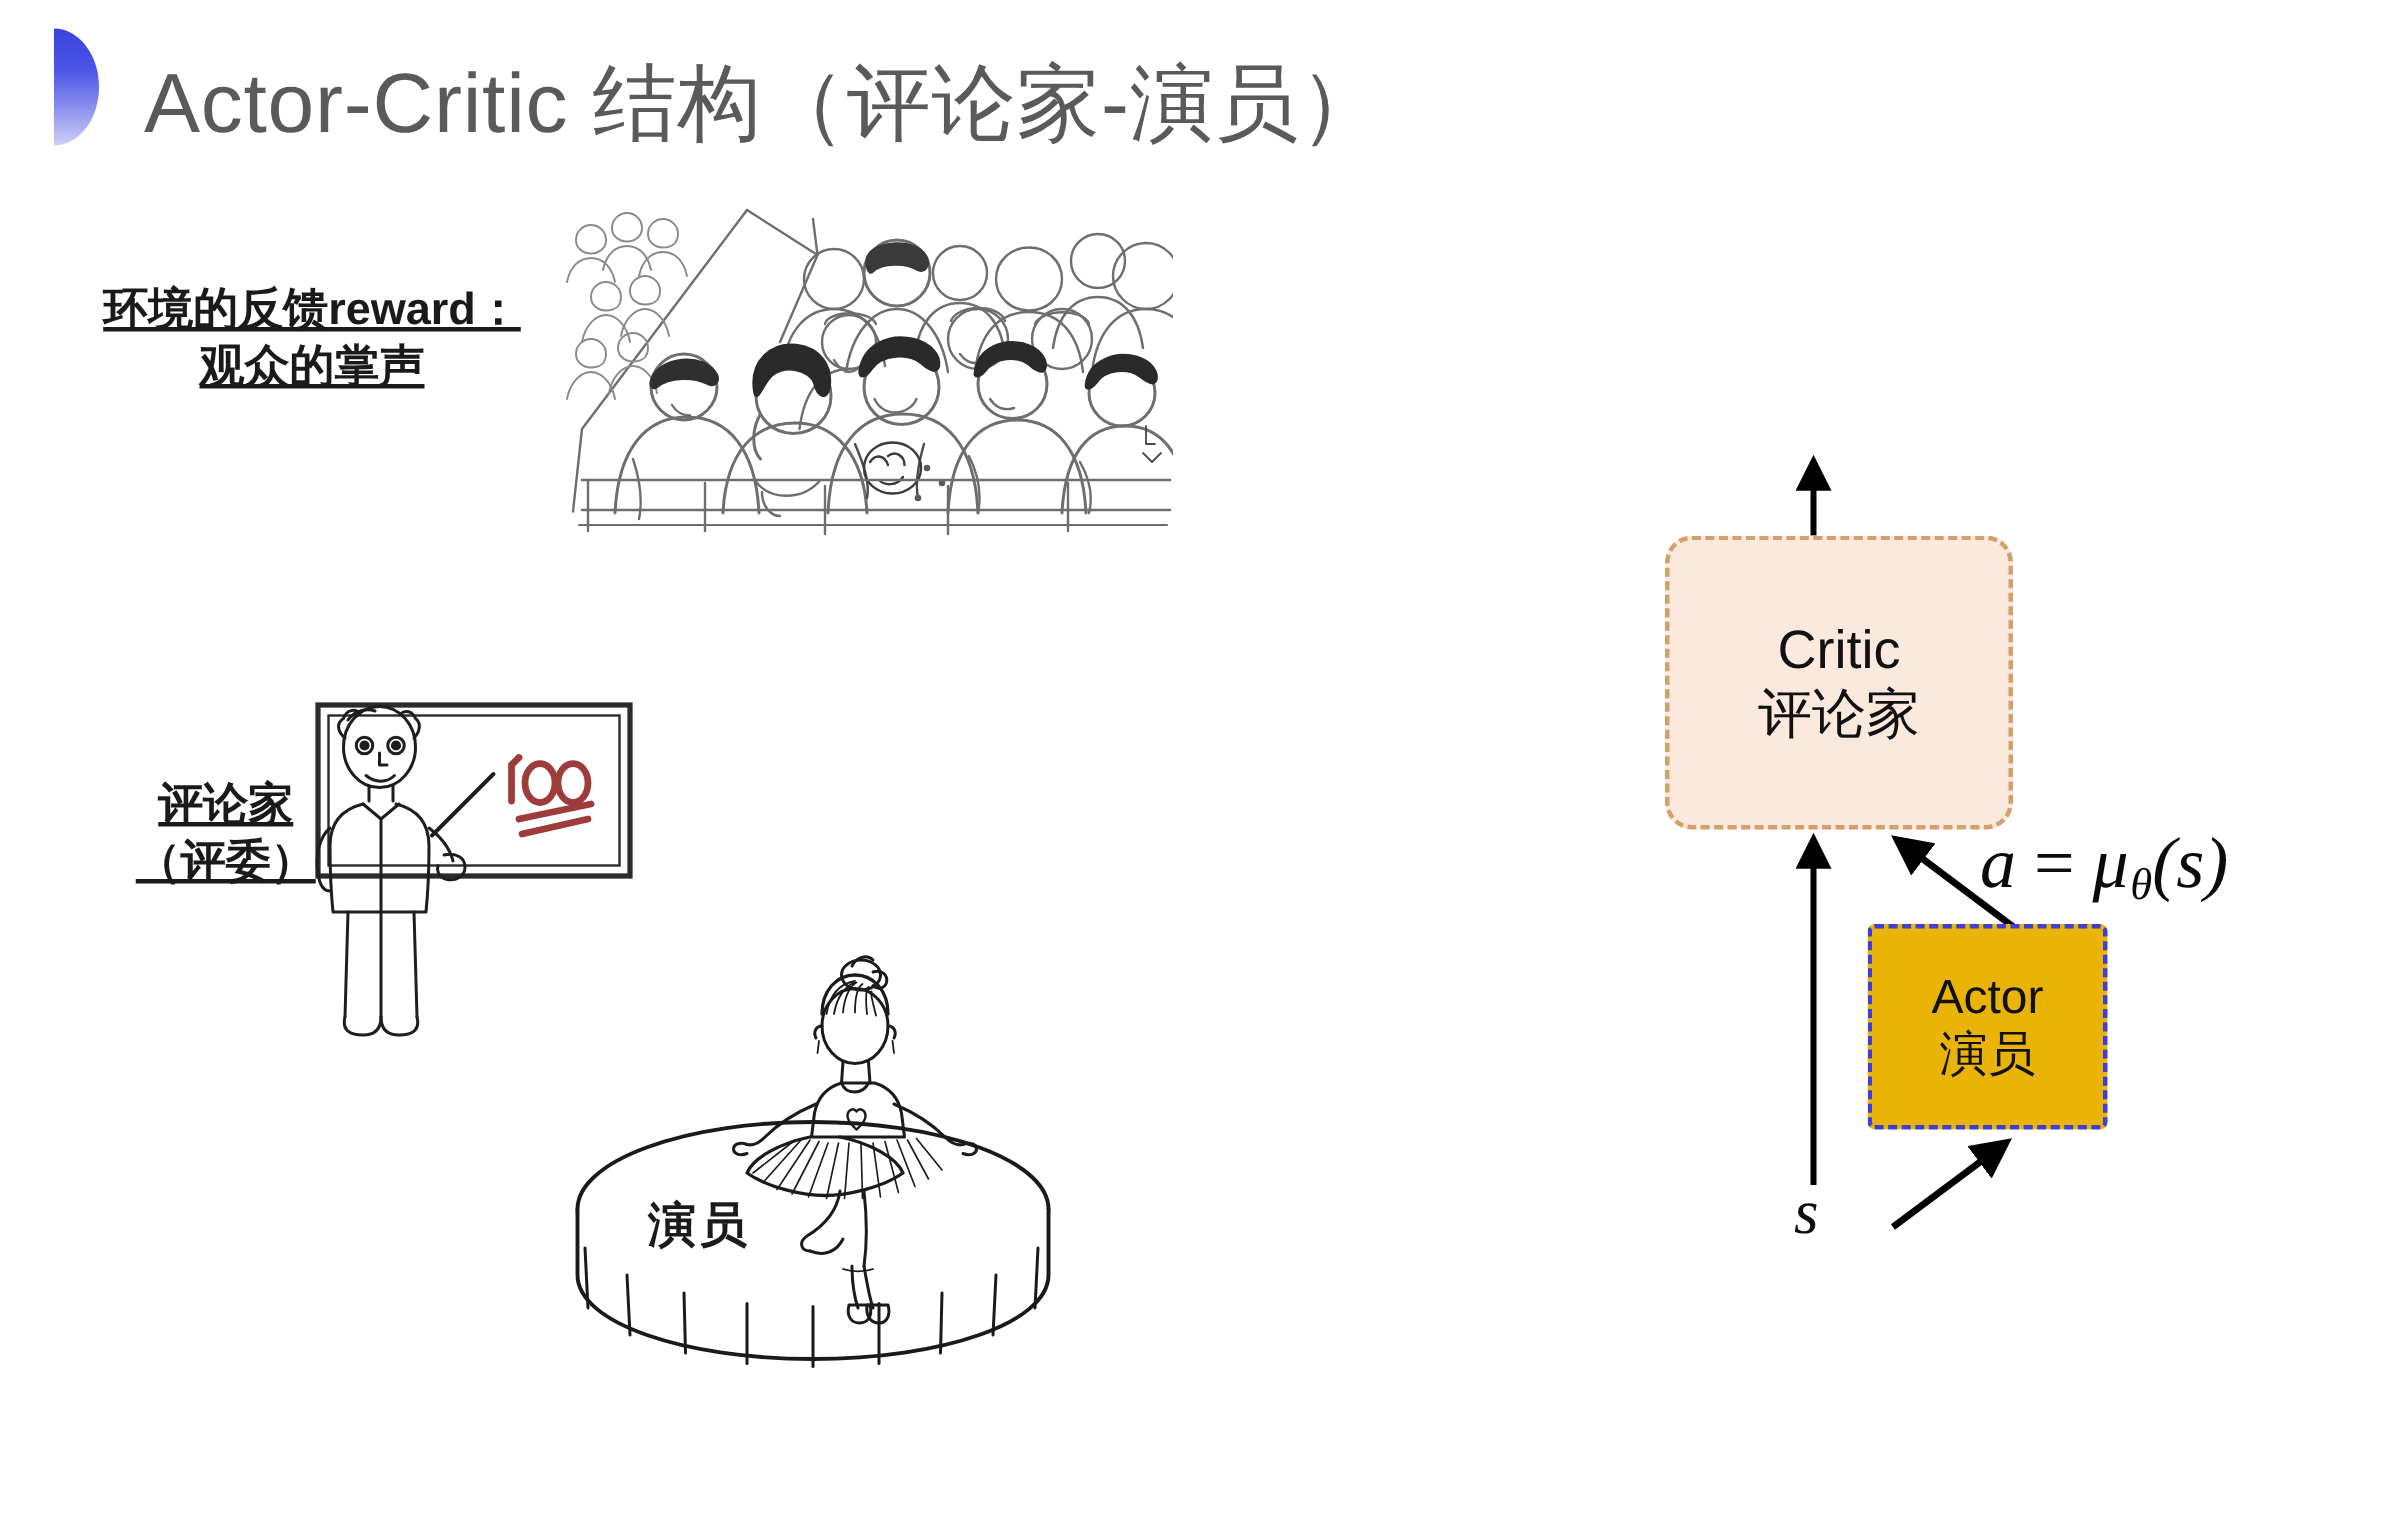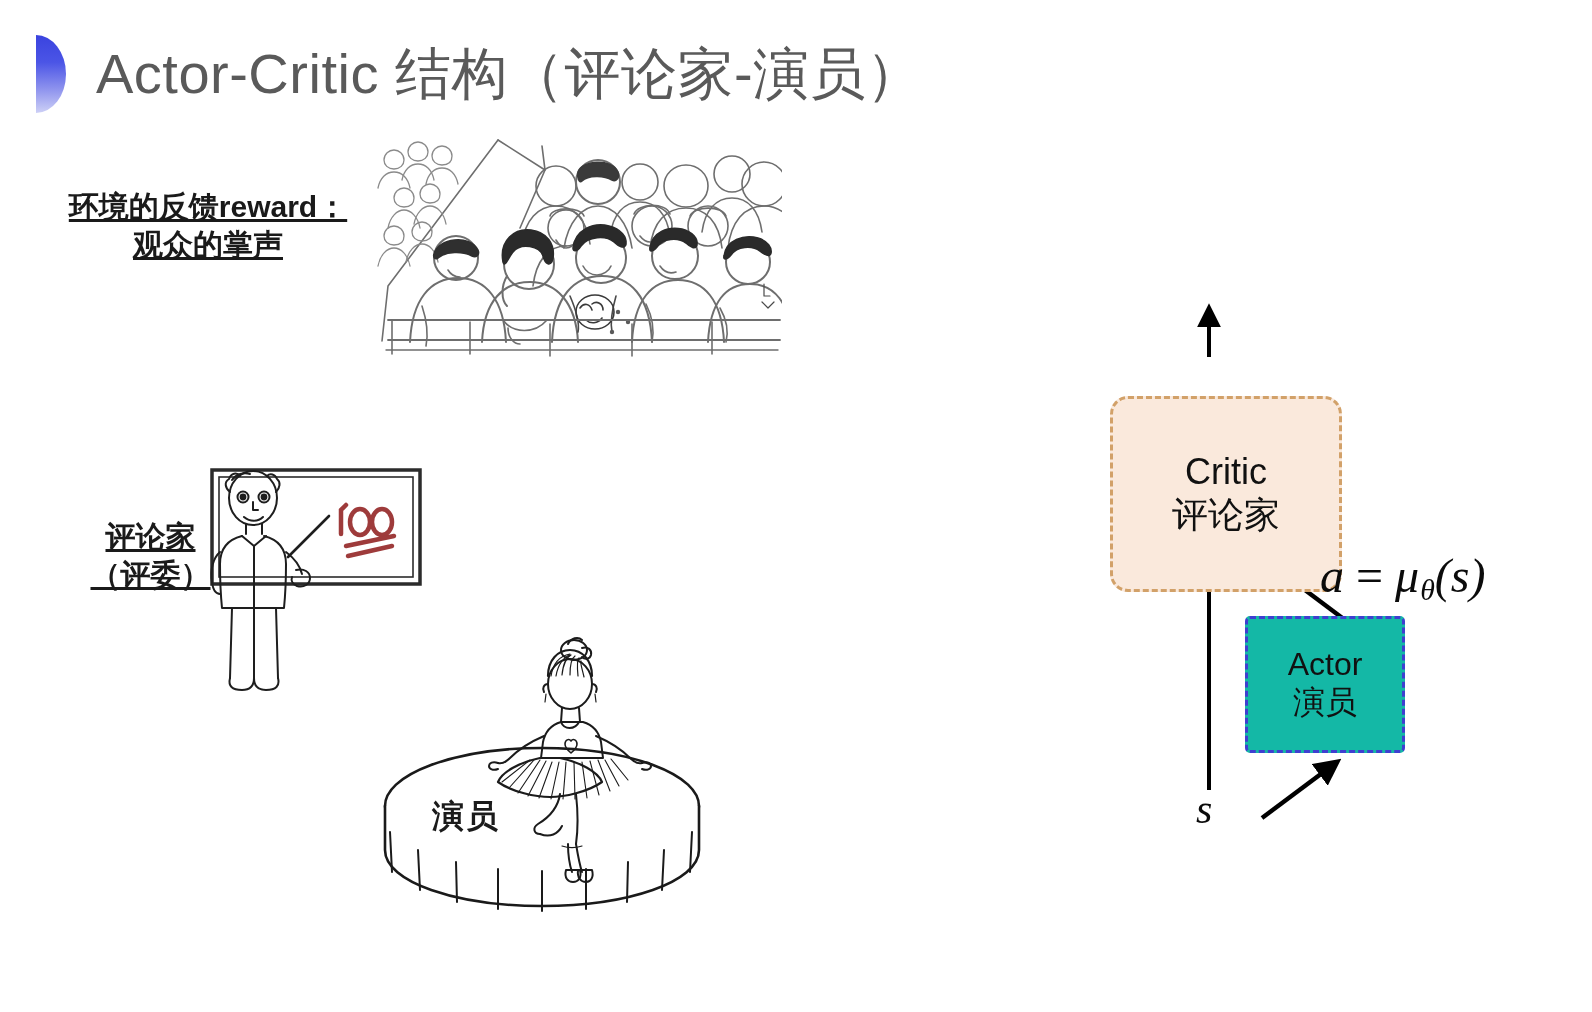--- a/index.html
+++ b/index.html
@@ -7,21 +7,21 @@
   body{
     width:1592px;height:1012px;
     background:#ffffff;
     font-family:"Liberation Sans","DejaVu Sans",sans-serif;
     overflow:hidden;
     position:relative;
   }
   .slide{position:absolute;inset:0;background:#fff;}
 
   
-  .title-row{position:absolute;left:36px;top:35px;display:flex;align-items:center;}
+  .title-row{position:absolute;left:36px;top:19px;display:flex;align-items:flex-end;}
   .title-bullet{
     width:30px;height:78px;
     border-top-right-radius:30px 39px;
     border-bottom-right-radius:30px 39px;
     background:linear-gradient(180deg,#3a43df 0%,#4b55e6 35%,#8f94ee 70%,#cdd0f6 100%);
     flex:none;
   }
   .title-text{
     margin-left:30px;
     font-size:56px;
@@ -77,27 +77,26 @@
     align-items:center;justify-content:center;
     text-align:center;
     color:#111;
     box-sizing:border-box;
   }
   #critic-node{
     left:1110px;top:357px;width:232px;height:196px;
     background:#fae9dc;
     border:3px dashed #d2a169;
     border-radius:18px;
-    margin-top:39px;
   }
   #critic-node .en{font-size:36px;line-height:1.12;}
   #critic-node .zh{font-size:36px;line-height:1.2;font-weight:400;}
   #actor-node{
     left:1245px;top:616px;width:160px;height:137px;
-    background:#14b8a6;
+    background:#eab308;
     border:3px dashed #3f3fd0;
     border-radius:5px;
   }
   #actor-node .en{font-size:32px;line-height:1.12;}
   #actor-node .zh{font-size:32px;line-height:1.2;}
 
   svg.arrows{position:absolute;left:0;top:0;width:1592px;height:1012px;pointer-events:none;}
 </style>
 </head>
 <body>

